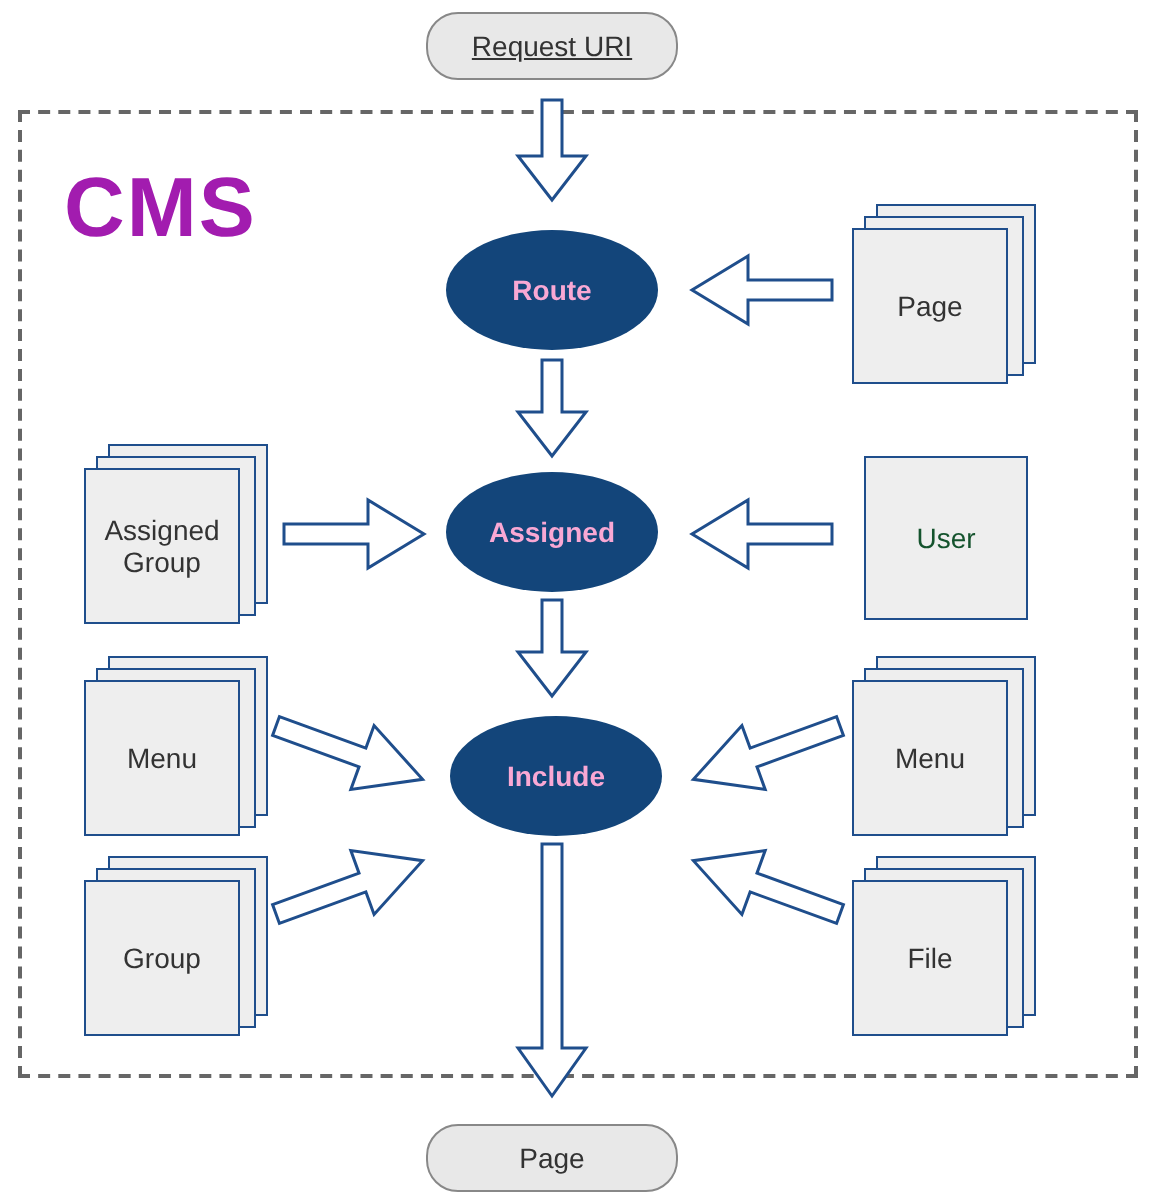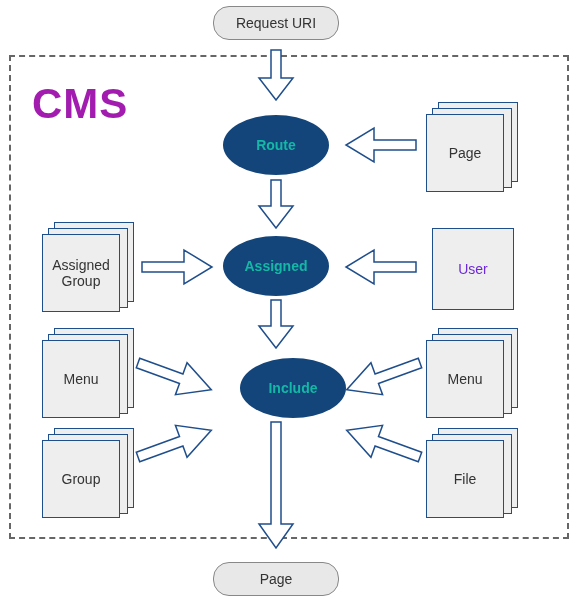--- a/index.html
+++ b/index.html
@@ -1,46 +1,46 @@
 <!DOCTYPE html>
 <html><head>
 <meta charset="utf-8">
 <style>
 html,body{margin:0;padding:0;font-family:Arial,Helvetica,sans-serif;}
 body{width:576px;height:601px;position:relative;background:#fff;}
 .stage{position:absolute;left:0;top:0;width:576px;height:601px;}
 .dashed-box{position:absolute;border:2px dashed #666;}
 .cms-title{font-size:42px;font-weight:bold;color:#a21caf;letter-spacing:1px;}
 .rounded-box{position:absolute;background:#e8e8e8;border:1px solid #888;border-radius:16px;display:flex;align-items:center;justify-content:center;font-size:14px;color:#333;}
-.ellipse{position:absolute;background:#13457a;border-radius:50%;display:flex;align-items:center;justify-content:center;color:#14b8a6;font-size:14px;font-weight:bold;}
+.ellipse{position:absolute;background:#13457a;border-radius:50%;display:flex;align-items:center;justify-content:center;color:#f9a8d4;font-size:14px;font-weight:bold;}
 .stack3{position:absolute;}
 .stack3 .card{position:absolute;width:78px;height:78px;background:#eeeeee;border:1px solid #1f4e8c;}
 .stack3 .c1{left:12px;top:0;}
 .stack3 .c2{left:6px;top:6px;}
 .stack3 .c3{left:0;top:12px;display:flex;align-items:center;justify-content:center;text-align:center;font-size:14px;color:#333;padding:4px;box-sizing:border-box;}
-.single-card{position:absolute;width:80px;height:80px;background:#eeeeee;border:1px solid #1f4e8c;display:flex;align-items:center;justify-content:center;font-size:14px;color:#6d28d9;}
+.single-card{position:absolute;width:80px;height:80px;background:#eeeeee;border:1px solid #1f4e8c;display:flex;align-items:center;justify-content:center;font-size:14px;color:#14532d;}
 svg.arrow{position:absolute;overflow:visible;}
 .arrow-fill{fill:#fff;stroke:#1f4e8c;stroke-width:1.5;}
 </style>
 </head>
 <body>
 
 <div class="stage">
 
   <div class="dashed-box" style="left:9px;top:55px;width:556px;height:480px;"></div>
 
   <div class="cms-title" style="position:absolute;left:32px;top:80px;">CMS</div>
 
-  <div class="rounded-box" style="left:213px;top:6px;width:124px;height:32px;">Request URI</div>
+  <div class="rounded-box" style="left:213px;top:6px;width:124px;height:32px;text-decoration:underline;">Request URI</div>
 
   <div class="rounded-box" style="left:213px;top:562px;width:124px;height:32px;">Page</div>
 
   <div class="ellipse" style="left:223px;top:115px;width:106px;height:60px;">Route</div>
   <div class="ellipse" style="left:223px;top:236px;width:106px;height:60px;">Assigned</div>
-  <div class="ellipse" style="left:240px;top:358px;width:106px;height:60px;">Include</div>
+  <div class="ellipse" style="left:225px;top:358px;width:106px;height:60px;">Include</div>
 
   <div class="stack3" style="left:426px;top:102px;width:92px;height:92px;">
     <div class="card c1"></div>
       <div class="card c2"></div>
     <div class="card c3">Page</div>
   </div>
 
   <div class="stack3" style="left:42px;top:222px;width:92px;height:92px;">
     <div class="card c1"></div>
       <div class="card c2"></div>

